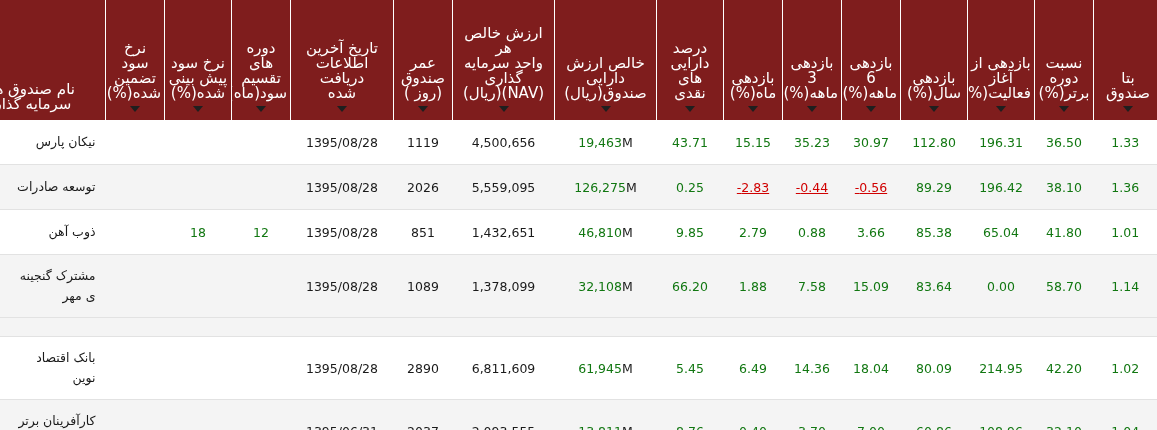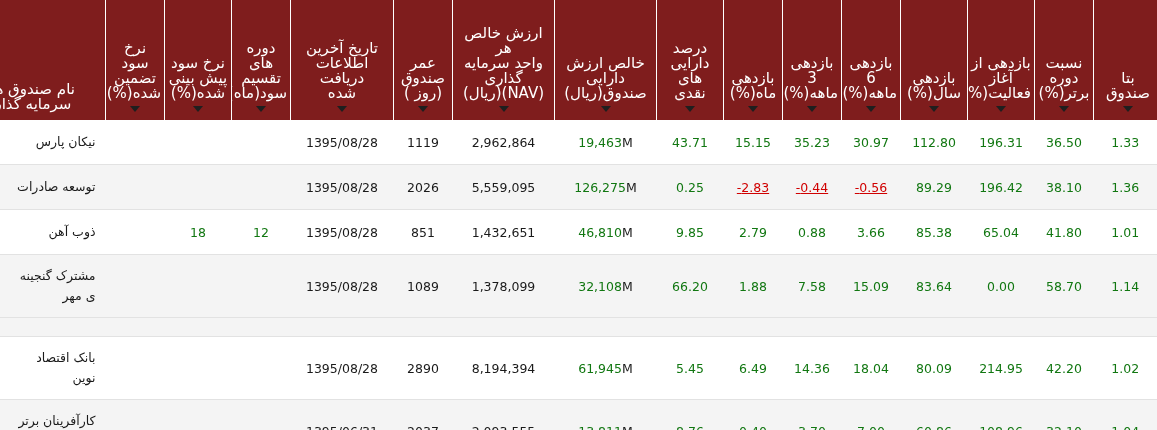--- a/index.html
+++ b/index.html
@@ -156,21 +156,21 @@
       <tr>
         <td>1.33</td>
         <td>36.50</td>
         <td>196.31</td>
         <td>112.80</td>
         <td>30.97</td>
         <td>35.23</td>
         <td>15.15</td>
         <td>43.71</td>
         <td>19,463<span class="m-suffix">M</span></td>
-        <td class="dark">2,962,864</td>
+        <td class="dark">4,500,656</td>
         <td class="dark">1119</td>
         <td class="dark">1395/08/28</td>
         <td></td>
         <td></td>
         <td></td>
         <td class="name-cell">نیکان پارس</td>
       </tr>
       <tr class="alt">
         <td>1.36</td>
         <td>38.10</td>
@@ -231,21 +231,21 @@
       <tr>
         <td>1.02</td>
         <td>42.20</td>
         <td>214.95</td>
         <td>80.09</td>
         <td>18.04</td>
         <td>14.36</td>
         <td>6.49</td>
         <td>5.45</td>
         <td>61,945<span class="m-suffix">M</span></td>
-        <td class="dark">8,194,394</td>
+        <td class="dark">6,811,609</td>
         <td class="dark">2890</td>
         <td class="dark">1395/08/28</td>
         <td></td>
         <td></td>
         <td></td>
         <td class="name-cell">بانک اقتصاد<br>نوین</td>
       </tr>
       <tr class="alt">
         <td>1.04</td>
         <td>32.10</td>

